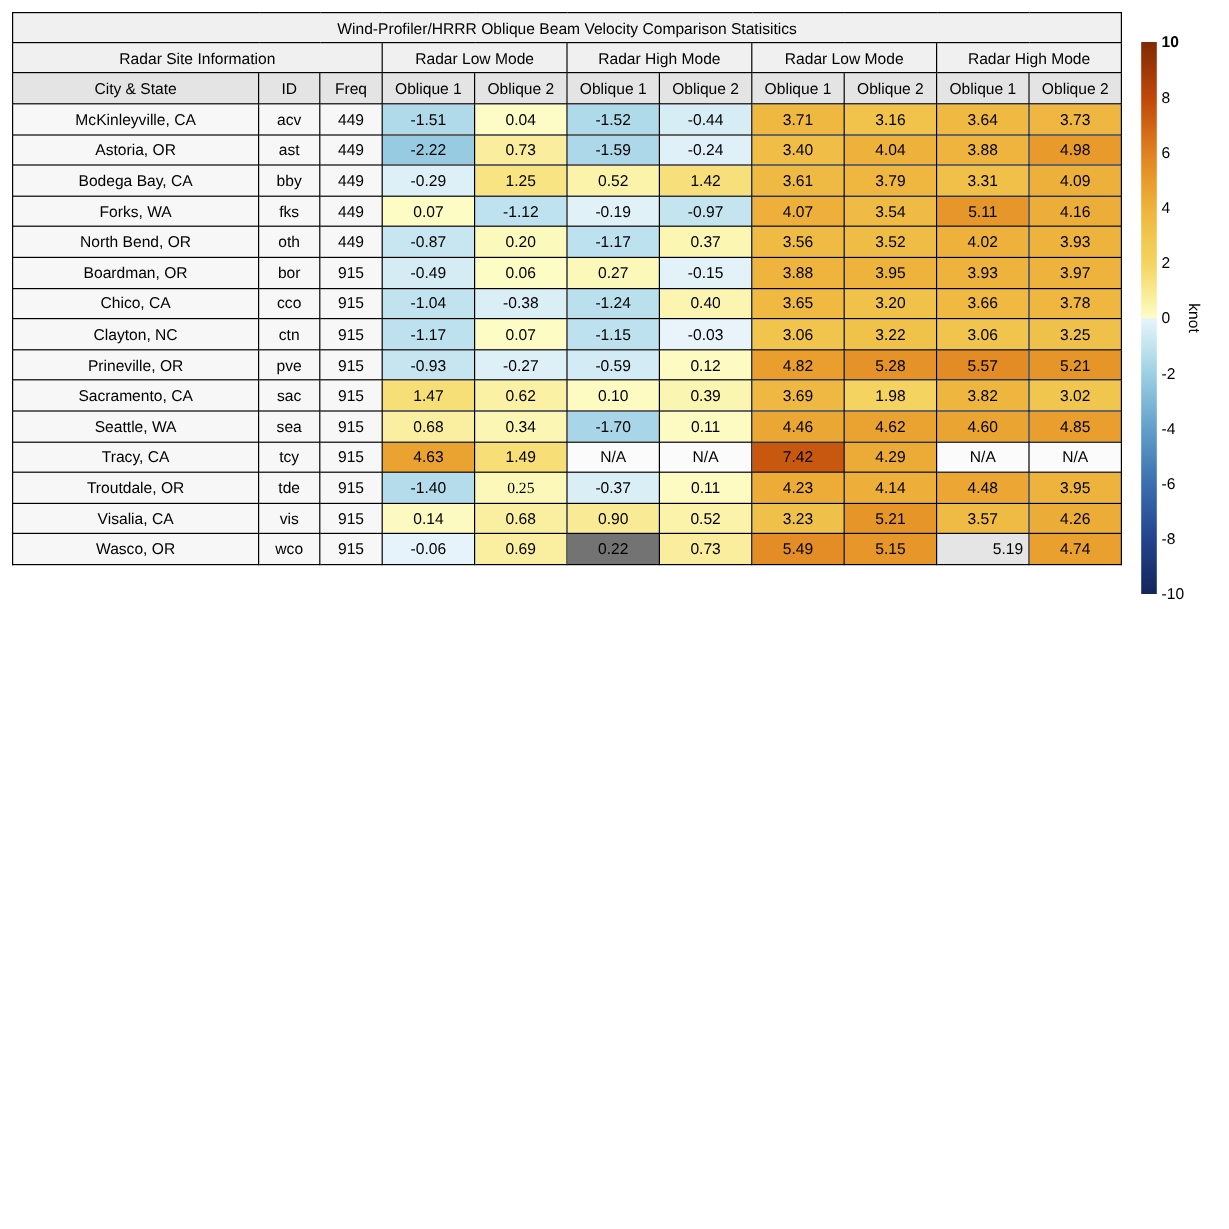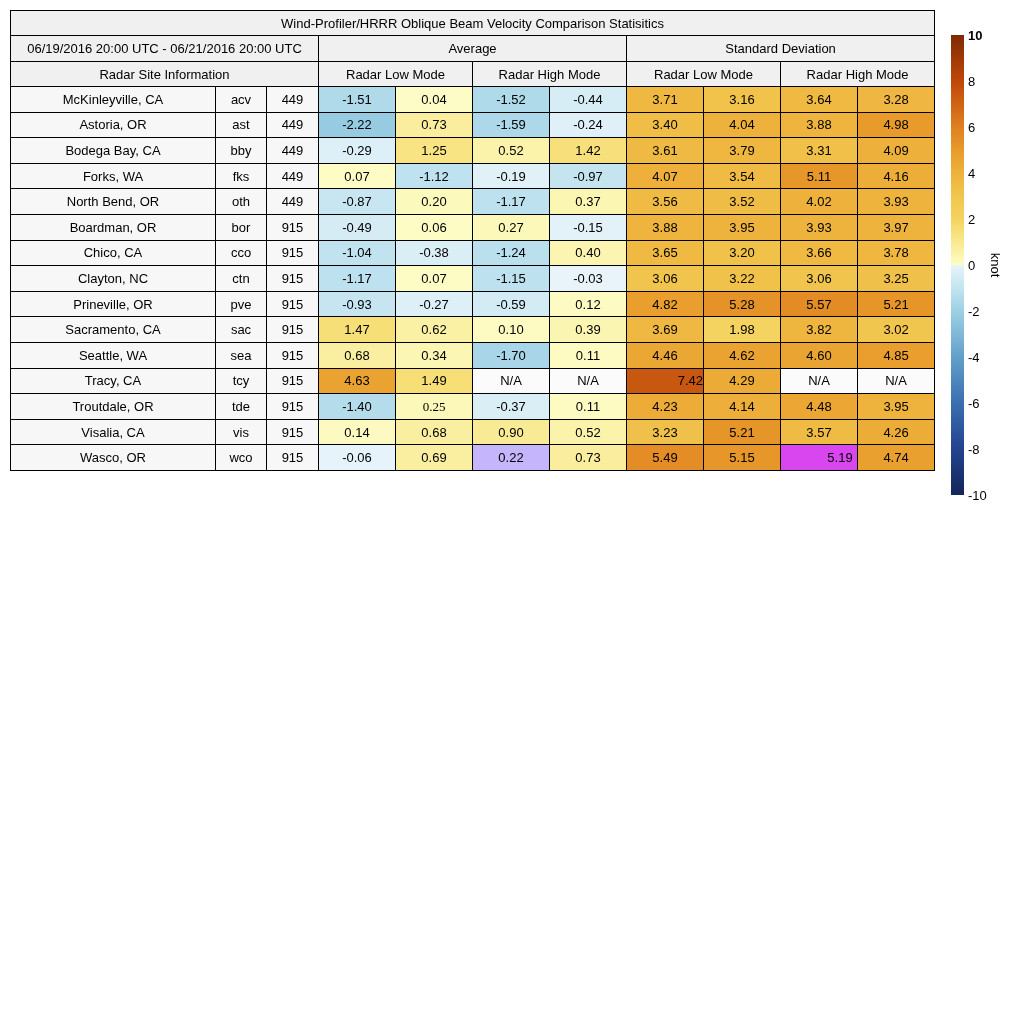--- a/index.html
+++ b/index.html
@@ -89,46 +89,54 @@
         <col style="width:77px">
       <col style="width:77px">
         <col style="width:77px">
         <col style="width:77px">
         <col style="width:77px">
     </colgroup>
     <thead>
       <tr class="r-title">
         <td class="hdr" colspan="11">Wind-Profiler/HRRR Oblique Beam Velocity Comparison Statisitics</td>
       </tr>
-      <tr class="r-group">
-        <td class="hdr" colspan="3">06/19/2016 20:00 UTC - 06/21/2016 20:00 UTC</td>
-        <td class="hdr" colspan="4">Average</td>
-        <td class="hdr" colspan="4">Standard Deviation</td>
-      </tr>
       <tr class="r-mode">
         <td class="hdr" colspan="3">Radar Site Information</td>
         <td class="hdr" colspan="2">Radar Low Mode</td>
         <td class="hdr" colspan="2">Radar High Mode</td>
         <td class="hdr" colspan="2">Radar Low Mode</td>
         <td class="hdr" colspan="2">Radar High Mode</td>
       </tr>
+      <tr class="r-colhdr">
+        <td class="chdr">City &amp; State</td>
+        <td class="chdr">ID</td>
+        <td class="chdr">Freq</td>
+        <td class="chdr">Oblique 1</td>
+        <td class="chdr">Oblique 2</td>
+        <td class="chdr">Oblique 1</td>
+        <td class="chdr">Oblique 2</td>
+        <td class="chdr">Oblique 1</td>
+        <td class="chdr">Oblique 2</td>
+        <td class="chdr">Oblique 1</td>
+        <td class="chdr">Oblique 2</td>
+      </tr>
     </thead>
     <tbody id="table-body">
         <tr>
           <td class="site">McKinleyville, CA</td>
           <td class="site">acv</td>
           <td class="site">449</td>
           <td style="background: rgb(176, 218, 234);">-1.51</td>
           <td style="background: rgb(253, 252, 198);">0.04</td>
           <td style="background: rgb(175, 218, 234);">-1.52</td>
           <td style="background: rgb(215, 237, 246);">-0.44</td>
           <td style="background: rgb(239, 184, 65);">3.71</td>
           <td style="background: rgb(241, 195, 75);">3.16</td>
           <td style="background: rgb(239, 185, 66);">3.64</td>
-          <td style="background: rgb(239, 183, 65);">3.28</td>
+          <td style="background: rgb(239, 183, 65);">3.73</td>
         </tr>
         <tr>
           <td class="site">Astoria, OR</td>
           <td class="site">ast</td>
           <td class="site">449</td>
           <td style="background: rgb(151, 203, 225);">-2.22</td>
           <td style="background: rgb(250, 238, 158);">0.73</td>
           <td style="background: rgb(173, 216, 233);">-1.59</td>
           <td style="background: rgb(223, 240, 248);">-0.24</td>
           <td style="background: rgb(240, 190, 71);">3.40</td>
@@ -254,21 +262,21 @@
           <td style="background: rgb(233, 158, 46);">4.85</td>
         </tr>
         <tr>
           <td class="site">Tracy, CA</td>
           <td class="site">tcy</td>
           <td class="site">915</td>
           <td style="background: rgb(234, 163, 49);">4.63</td>
           <td style="background: rgb(247, 222, 119);">1.49</td>
           <td style="background: rgb(251, 251, 251);">N/A</td>
           <td style="background: rgb(251, 251, 251);">N/A</td>
-          <td style="background: rgb(200, 88, 16); text-align: right;">7.42</td>
+          <td style="background: rgb(200, 88, 16);">7.42</td>
           <td style="background: rgb(236, 171, 55);">4.29</td>
           <td style="background: rgb(251, 251, 251);">N/A</td>
           <td style="background: rgb(251, 251, 251);">N/A</td>
         </tr>
         <tr>
           <td class="site">Troutdale, OR</td>
           <td class="site">tde</td>
           <td class="site">915</td>
           <td style="background: rgb(180, 220, 235);">-1.40</td>
           <td style="background: rgb(252, 248, 186); font-family: Liberation Serif, serif;">0.25</td>
@@ -291,25 +299,25 @@
           <td style="background: rgb(230, 149, 41);">5.21</td>
           <td style="background: rgb(239, 187, 68);">3.57</td>
           <td style="background: rgb(236, 172, 56);">4.26</td>
         </tr>
         <tr>
           <td class="site">Wasco, OR</td>
           <td class="site">wco</td>
           <td class="site">915</td>
           <td style="background: rgb(230, 243, 250);">-0.06</td>
           <td style="background: rgb(250, 239, 161);">0.69</td>
-          <td style="background: #c4b5fd; margin-top: 35px;">0.22</td>
+          <td style="background: #737373; margin-top: 35px;">0.22</td>
           <td style="background: rgb(250, 238, 158);">0.73</td>
           <td style="background: rgb(228, 141, 38);">5.49</td>
           <td style="background: rgb(231, 150, 41);">5.15</td>
-          <td style="background: #d946ef; padding-left: 42px;">5.19</td>
+          <td style="background: #e5e5e5; padding-left: 42px;">5.19</td>
           <td style="background: rgb(234, 160, 47);">4.74</td>
         </tr>
       </tbody>
   </table>
 
   <div id="colorbar-wrap">
     <div id="colorbar" style="background: linear-gradient(rgb(127, 42, 4) 0%, rgb(191, 71, 9) 10%, rgb(223, 128, 32) 20%, rgb(232, 154, 43) 25%, rgb(238, 178, 60) 30%, rgb(241, 198, 78) 35%, rgb(244, 211, 95) 40%, rgb(249, 233, 143) 45%, rgb(253, 253, 200) 50%, rgb(232, 244, 250) 50.1%, rgb(213, 236, 245) 52.5%, rgb(195, 228, 240) 55%, rgb(157, 208, 228) 60%, rgb(98, 160, 203) 70%, rgb(58, 111, 176) 80%, rgb(36, 67, 143) 90%, rgb(20, 37, 90) 100%);"></div>
     <div id="colorbar-ticks">
         <div class="cbar-tick" style="top: 0px; font-weight: bold;">10</div>
         <div class="cbar-tick" style="top: 46px;">8</div>

